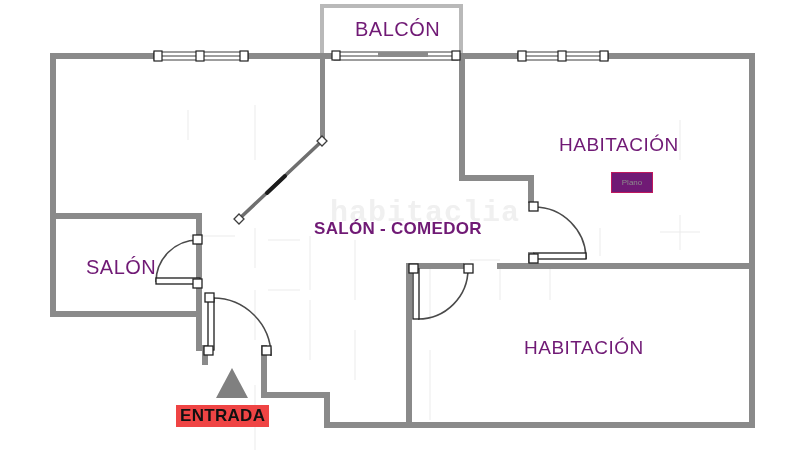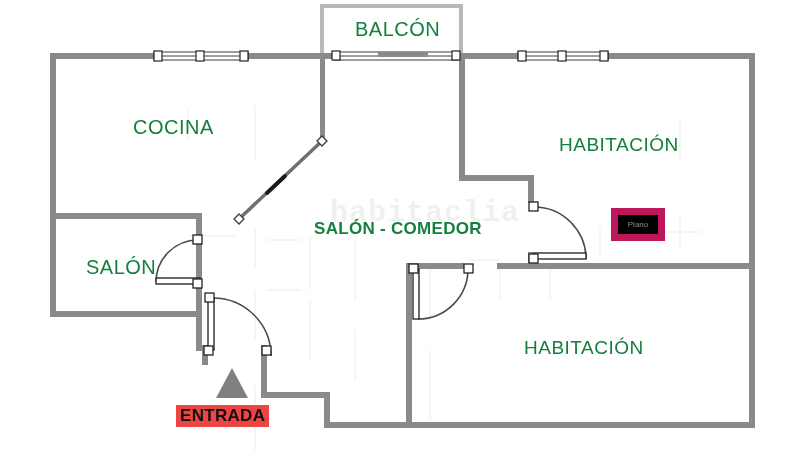--- a/index.html
+++ b/index.html
@@ -1,30 +1,30 @@
 <!DOCTYPE html>
 <html><head>
 <meta charset="utf-8">
 <style>
   html,body{margin:0;padding:0;background:#ffffff;}
   body{font-family:"Liberation Sans",sans-serif;}
   #plan-root{position:relative;width:800px;height:460px;background:#ffffff;overflow:hidden;}
   #plan-svg{position:absolute;left:0;top:0;width:800px;height:460px;}
-  .room-label{position:absolute;white-space:nowrap;color:#15803d;font-family:"Liberation Sans",sans-serif;}
+  .room-label{position:absolute;white-space:nowrap;color:#701a75;font-family:"Liberation Sans",sans-serif;}
   .lbl-cocina{left:133px;top:116px;font-size:20px;letter-spacing:.5px;}
   .lbl-balcon{left:355px;top:18px;font-size:20px;letter-spacing:.5px;}
   .lbl-hab1{left:559px;top:134px;font-size:19px;letter-spacing:.5px;}
   .lbl-hab2{left:524px;top:337px;font-size:19px;letter-spacing:.5px;}
   .lbl-bano{left:86px;top:256px;font-size:20px;letter-spacing:.5px;}
   .lbl-salon{left:314px;top:219px;font-size:17px;font-weight:bold;letter-spacing:.3px;}
   .lbl-entrada{left:176px;top:405px;font-size:17px;font-weight:bold;letter-spacing:.3px;
                background:#ef4444;padding:1px 4px;color:#111;}
   .plano-box{position:absolute;left:611px;top:172px;width:40px;height:19px;
-             border:7px solid #be185d;background:#000000;
-             display:flex;align-items:center;justify-content:center;margin-top:36px;}
+             border:1px solid #be185d;background:#701a75;
+             display:flex;align-items:center;justify-content:center;}
   .plano-box span{font-size:8px;color:#8d8d8d;font-family:"Liberation Sans",sans-serif;}
   .watermark{position:absolute;left:330px;top:196px;width:150px;height:52px;
              color:#f0f0f0;font-size:30px;font-weight:bold;letter-spacing:1px;
              pointer-events:none;user-select:none;font-family:Liberation Mono, monospace;}
 </style>
 </head>
 <body>
 
 <div id="plan-root">
 
@@ -170,21 +170,20 @@
       <rect x="409" y="264" width="9" height="9" fill="#ffffff" stroke="#222" stroke-width="1.3"></rect>
       <rect x="464" y="264" width="9" height="9" fill="#ffffff" stroke="#222" stroke-width="1.3"></rect>
     </g>
 
     <g>
       <polygon points="232,368 248,398 216,398" fill="#808080"></polygon>
     </g>
 
   </svg>
 
-  <div class="room-label lbl-cocina">COCINA</div>
   <div class="room-label lbl-balcon">BALCÓN</div>
   <div class="room-label lbl-salon">SALÓN - COMEDOR</div>
   <div class="room-label lbl-bano">SALÓN</div>
   <div class="room-label lbl-hab1">HABITACIÓN</div>
   <div class="room-label lbl-hab2">HABITACIÓN</div>
 
   <div class="plano-box">
     <span>Plano</span>
   </div>
 

